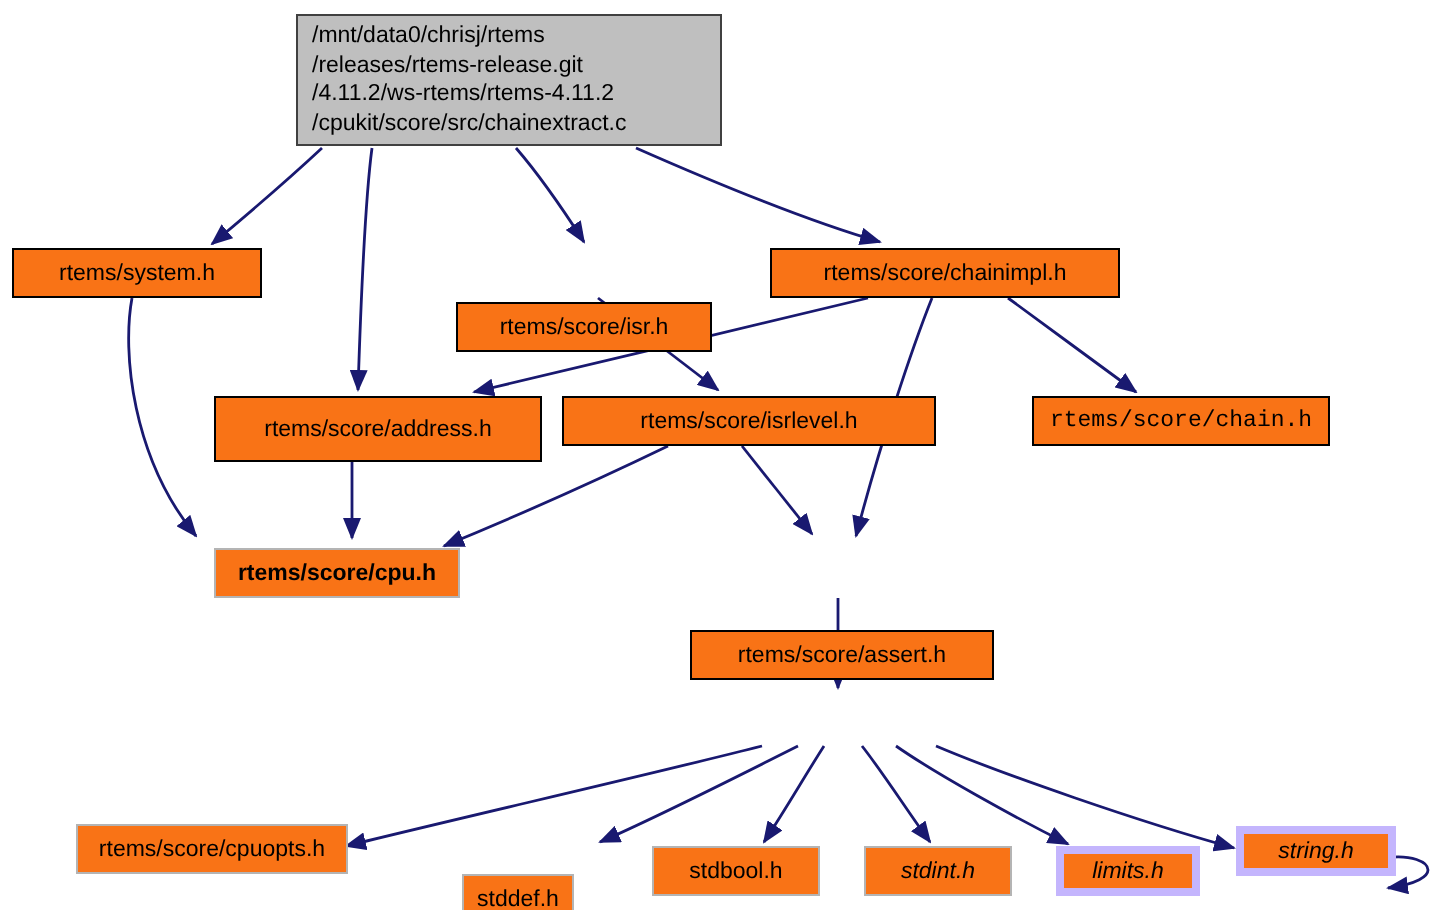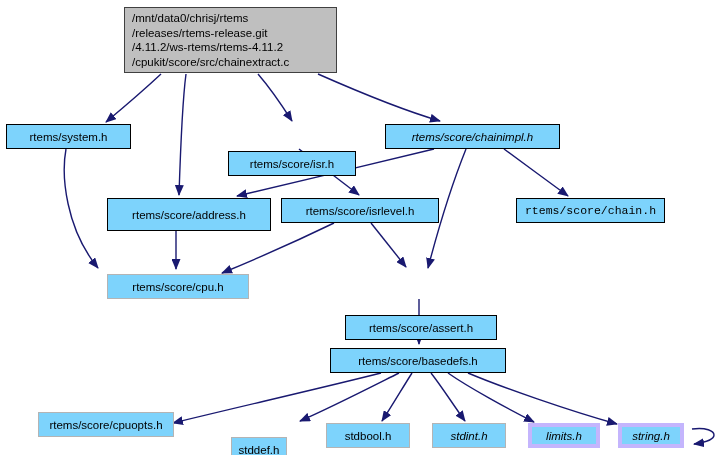--- a/index.html
+++ b/index.html
@@ -21,40 +21,41 @@
     position: absolute;
     left: 0;
     top: 0;
     width: 721px;
     height: 455px;
     pointer-events: none;
   }
   .node {
     position: absolute;
     box-sizing: border-box;
-    background: #7dd3fc;
+    background: #f97316;
     border: 1px solid #000000;
     display: flex;
     align-items: center;
     justify-content: center;
     text-align: center;
     white-space: pre;
     line-height: 14px;
     font-size: 11.5px;
     color: #000000;
     letter-spacing: 0px;
     z-index: 2;
   }
   .node.root {
     background: #bfbfbf;
     border: 1px solid #404040;
     text-align: left;
     justify-content: flex-start;
     padding-left: 7px;
     line-height: 14.5px;
+    margin-left: 24px;
   }
   .node.faint {
     border: 1px solid #b4b4b4;
   }
   .node.bold {
     border: 4px solid #c4b5fd;
     font-style: italic;
   }
 </style>
 </head>
@@ -109,26 +110,25 @@
 
       <path d="M692,429 C706,427 714,431 714,435 C714,438 709,442 694,444"></path>
     </g>
   </svg>
 <div class="node root" style="left: 124px; top: 7px; width: 213px; height: 66px;">/mnt/data0/chrisj/rtems
 /releases/rtems-release.git
 /4.11.2/ws-rtems/rtems-4.11.2
 /cpukit/score/src/chainextract.c</div>
     <div class="node" style="left: 6px; top: 124px; width: 125px; height: 25px;">rtems/system.h</div>
     <div class="node" style="left: 228px; top: 124px; width: 128px; height: 25px; margin-top: 27px;">rtems/score/isr.h</div>
-    <div class="node" style="left: 385px; top: 124px; width: 175px; height: 25px; font-style: italic;">rtems/score/chainimpl.h</div>
+    <div class="node" style="left: 385px; top: 124px; width: 175px; height: 25px;">rtems/score/chainimpl.h</div>
     <div class="node" style="left: 107px; top: 198px; width: 164px; height: 33px;">rtems/score/address.h</div>
-    <div class="node" style="left: 281px; top: 198px; width: 158px; height: 25px;">rtems/score/isrlevel.h</div>
+    <div class="node" style="left: 281px; top: 198px; width: 187px; height: 25px;">rtems/score/isrlevel.h</div>
     <div class="node" style="left: 516px; top: 198px; width: 149px; height: 25px; font-family: Liberation Mono, monospace;">rtems/score/chain.h</div>
-    <div class="node faint" style="left: 107px; top: 274px; width: 142px; height: 25px;">rtems/score/cpu.h</div>
+    <div class="node faint" style="left: 107px; top: 274px; width: 123px; height: 25px; font-weight: bold;">rtems/score/cpu.h</div>
     <div class="node" style="left: 345px; top: 274px; width: 152px; height: 25px; margin-top: 41px;">rtems/score/assert.h</div>
-    <div class="node" style="left: 330px; top: 348px; width: 176px; height: 25px;">rtems/score/basedefs.h</div>
     <div class="node faint" style="left: 38px; top: 412px; width: 136px; height: 25px;">rtems/score/cpuopts.h</div>
     <div class="node faint" style="left: 231px; top: 423px; width: 56px; height: 25px; margin-top: 14px;">stddef.h</div>
     <div class="node faint" style="left: 326px; top: 423px; width: 84px; height: 25px; text-align: center;">stdbool.h</div>
     <div class="node faint" style="left: 432px; top: 423px; width: 74px; height: 25px; font-style: italic;">stdint.h</div>
     <div class="node bold" style="left: 528px; top: 423px; width: 72px; height: 25px;">limits.h</div>
-    <div class="node bold" style="left: 618px; top: 423px; width: 66px; height: 25px;">string.h</div>
+    <div class="node bold" style="left: 618px; top: 413px; width: 80px; height: 25px;">string.h</div>
   </div>
 
 </body></html>

